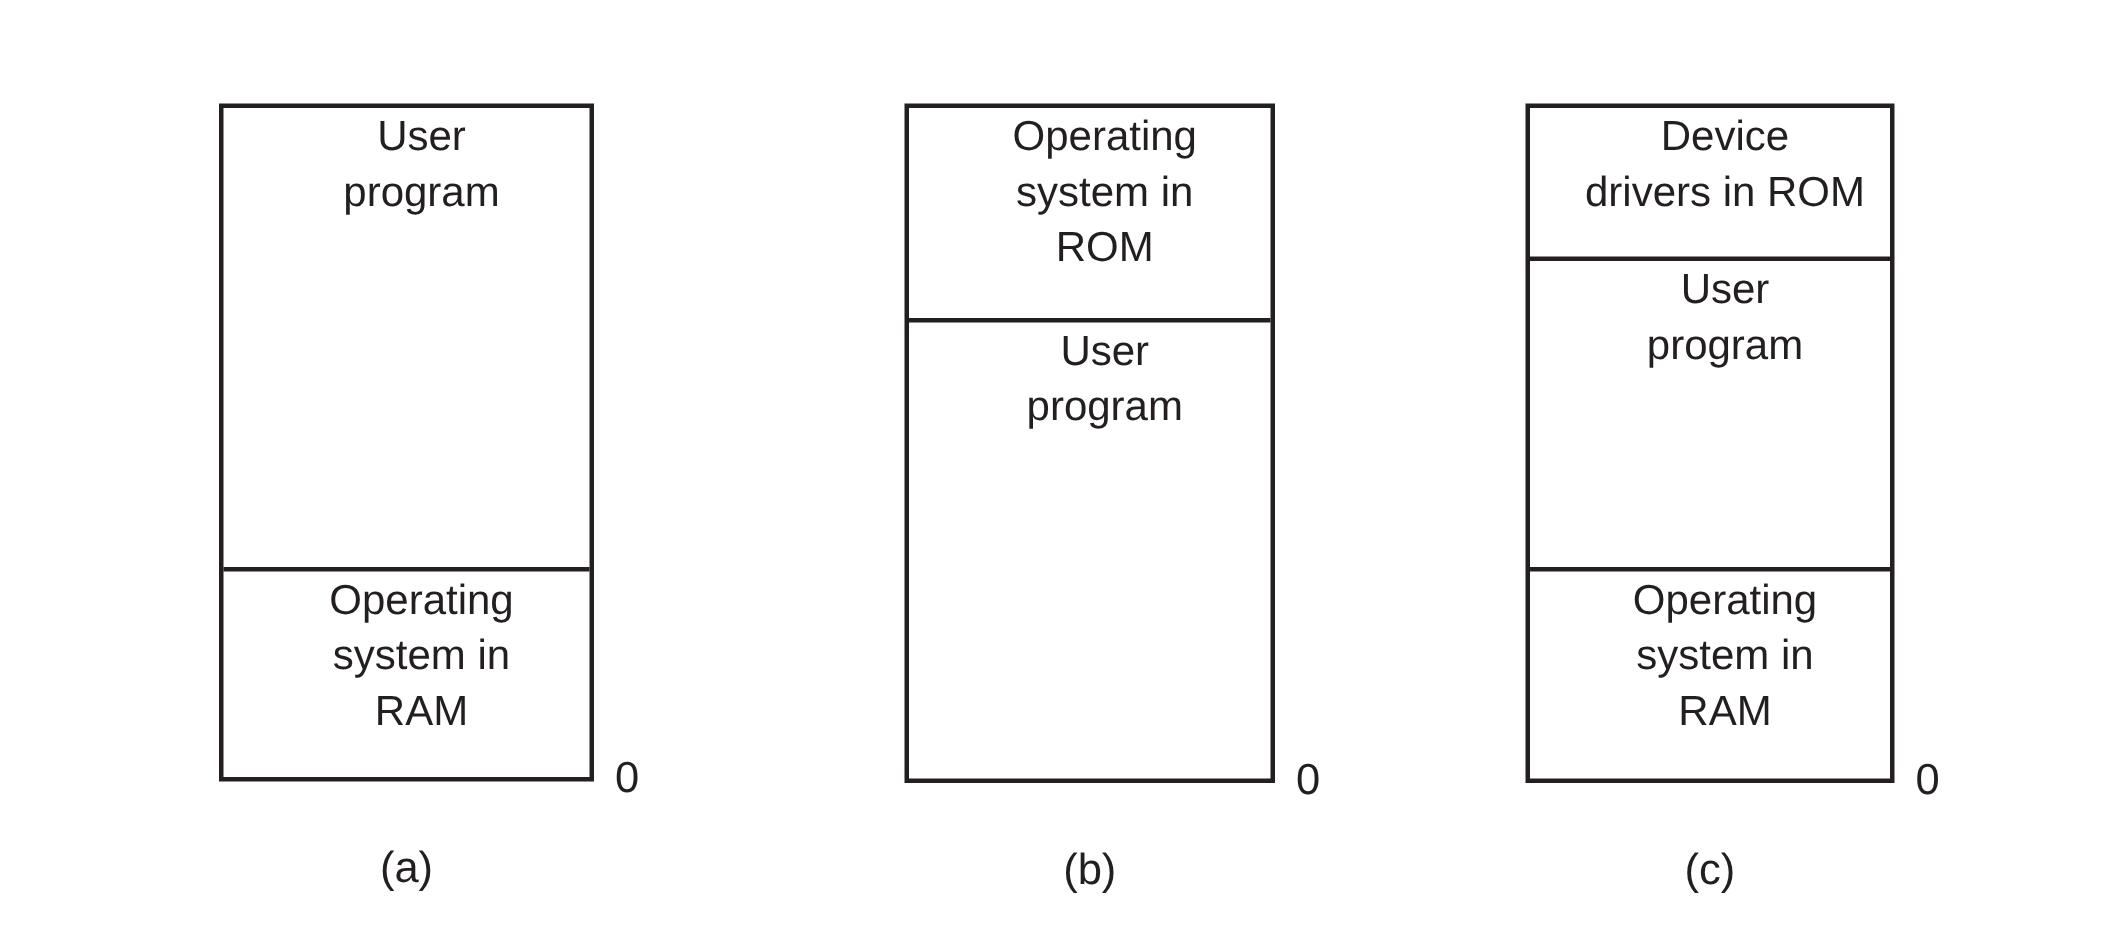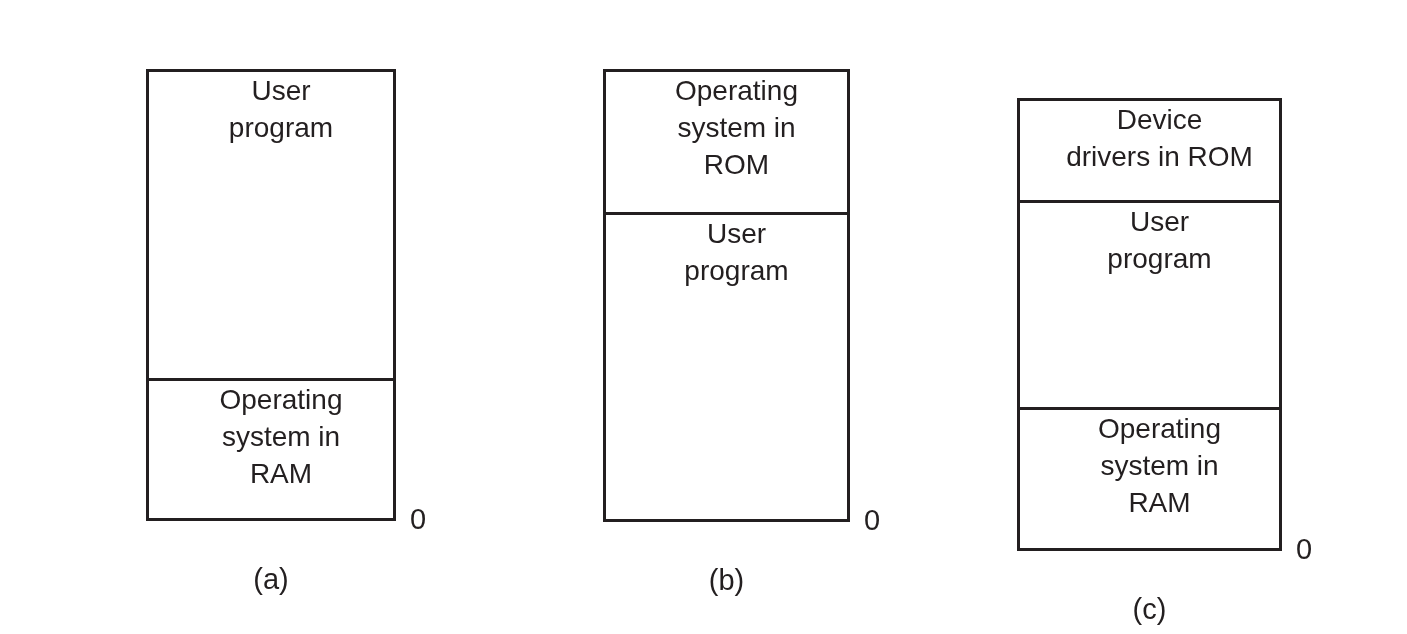--- a/index.html
+++ b/index.html
@@ -84,21 +84,21 @@
       </div>
       <div class="mem-section fill">
         <span class="section-label">User
 program</span>
       </div>
     </div>
     <div class="addr addr-bottom">0</div>
     <div class="caption">(b)</div>
   </section>
 
-  <section class="diagram" style="left:1017px; width:265px; height:453px;margin-top:29px;">
+  <section class="diagram" style="left:1017px; width:246px; height:453px;">
     <div class="mem-box">
       <div class="mem-section" style="height:99px;">
         <span class="section-label">Device
 drivers in ROM</span>
       </div>
       <div class="mem-section" style="height:207px;">
         <span class="section-label">User
 program</span>
       </div>
       <div class="mem-section fill">

